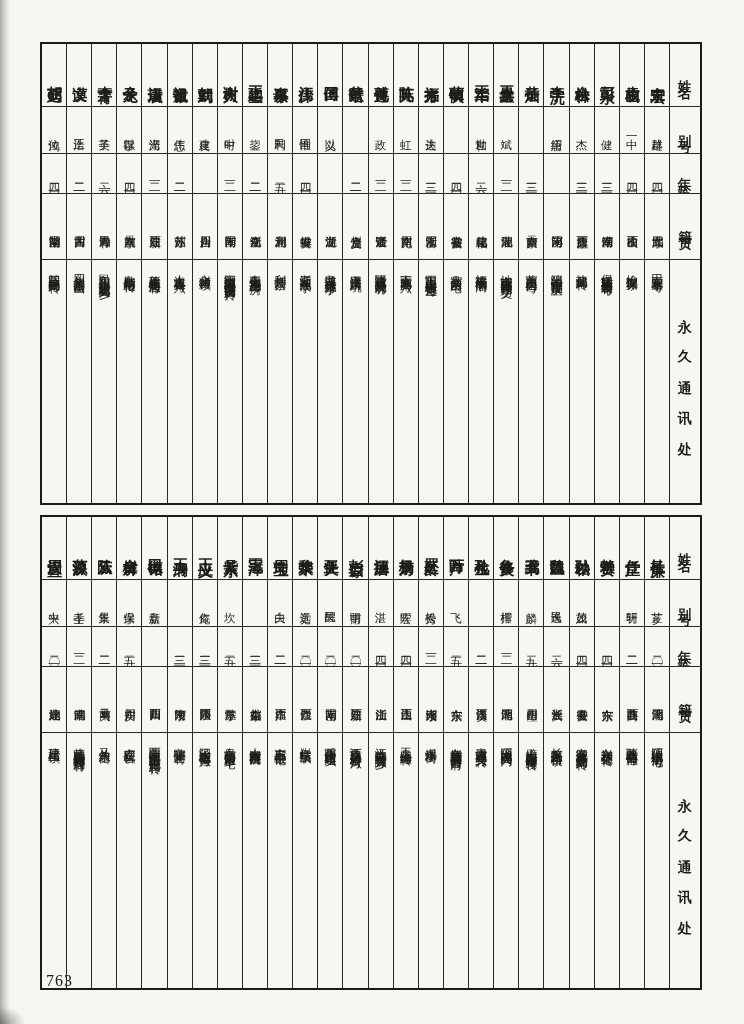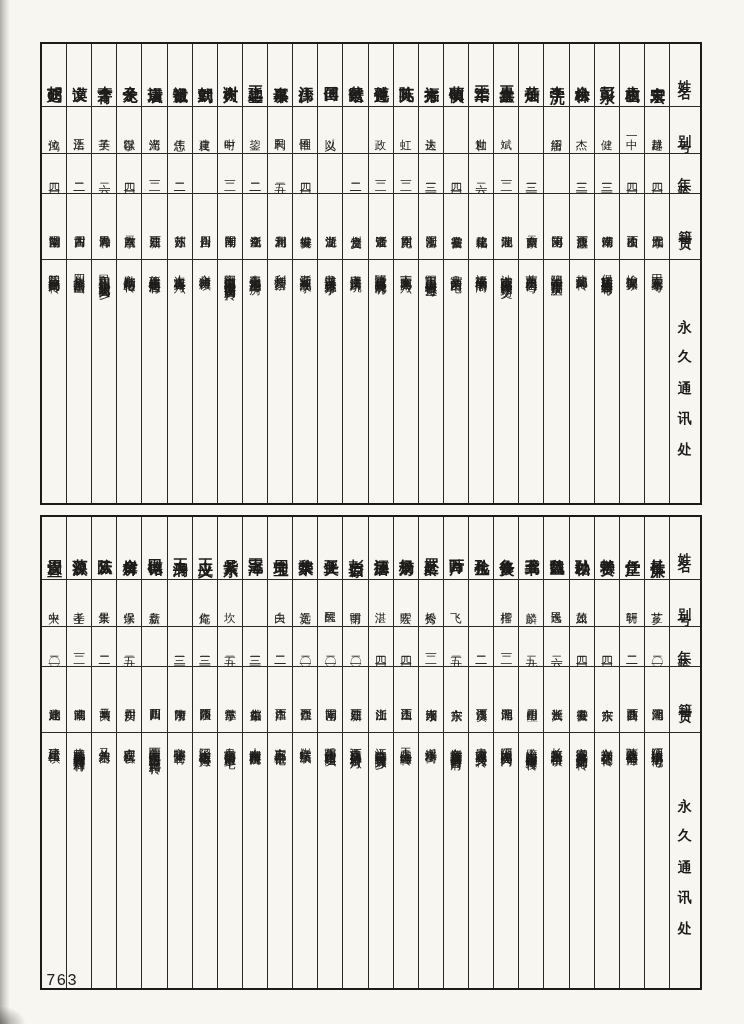--- a/index.html
+++ b/index.html
@@ -81,21 +81,21 @@
   .cell-address{font-size:12px;padding-top:5px;}
   .cell-address .vtext{letter-spacing:1px;line-height:1.05;}
 
   
   .header-col .cell{align-items:center;justify-content:center;font-weight:bold;}
   .hc-sm{font-size:13.5px;}
   .hc-sm .vtext{letter-spacing:.55em;}
   .hc-addr .vtext{font-size:14px;letter-spacing:2.2em;}
   .page-number{
     position:absolute;left:46px;top:972px;
-    font-family:Liberation Mono, monospace;
+    font-family:Liberation Serif, serif;
     font-size:16px;color:#22211f;letter-spacing:1px;
   }
 </style>
 </head>
 <body>
 
 <div class="page">
   <div class="scan-edge-left"></div>
   <div class="scan-corner"></div>
 

